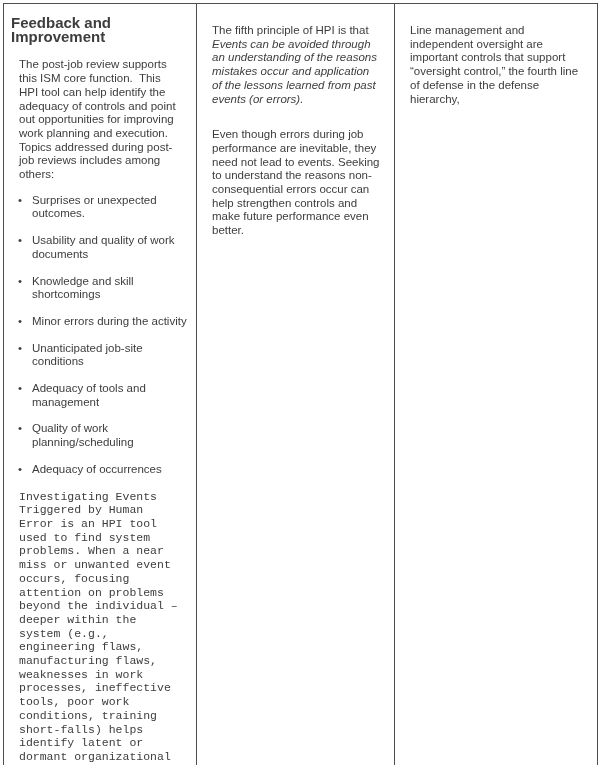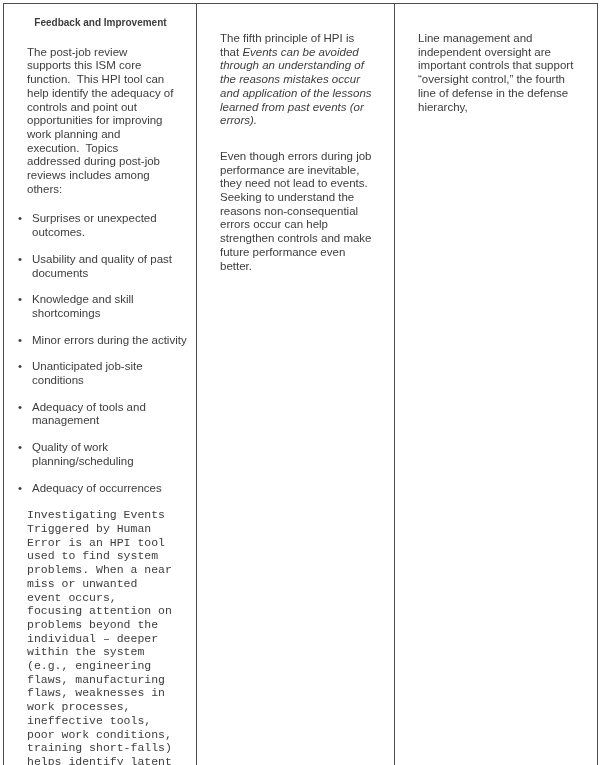--- a/index.html
+++ b/index.html
@@ -45,28 +45,27 @@
   tr.body-row td {
     vertical-align: top;
     padding: 12px 6px 6px 7px;
     line-height: 13.7px;
     border-bottom: 2px solid #4f4f4f;
   }
   .cell-text p, .cell-text h3, .cell-text li span {
     white-space: pre-wrap;
   }
   .cell-text h3 {
-    font-size: 10px;
+    font-size: 15px;
     font-weight: bold;
     margin: 0 0 15px 0;
     line-height: 13.7px;
-    text-align: center;
   }
   .cell-text p {
-    margin: 16px;
+    margin: 8px;
   }
   p.after-gap {
     margin-top: 12px;
     font-family: Liberation Mono, monospace;
   }
   p.big-gap {
     margin-top: 22px;
   }
   ul.bullets {
     list-style: none;
@@ -106,21 +105,21 @@
         <td class="cell-text">
           <h3>Feedback and Improvement</h3>
           <p>The post-job review supports this ISM core function.  This HPI tool can help identify the adequacy of controls and point out opportunities for improving work planning and execution.  Topics addressed during post-job reviews includes among others:</p>
           <ul class="bullets" style="margin-top:12px;">
             <li>
               <span class="dot">•</span>
               <span class="li-text">Surprises or unexpected outcomes.</span>
             </li>
             <li>
               <span class="dot">•</span>
-              <span class="li-text">Usability and quality of past documents</span>
+              <span class="li-text">Usability and quality of work documents</span>
             </li>
             <li>
               <span class="dot">•</span>
               <span class="li-text">Knowledge and skill shortcomings</span>
             </li>
             <li>
               <span class="dot">•</span>
               <span class="li-text">Minor errors during the activity</span>
             </li>
             <li>

